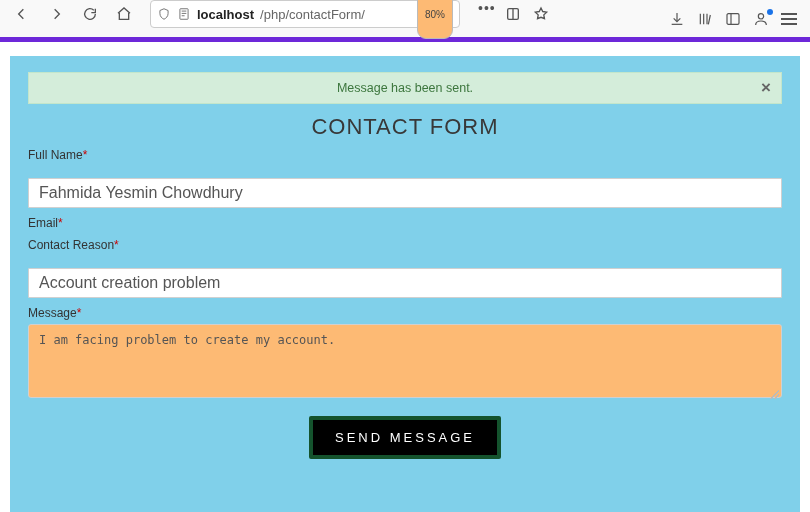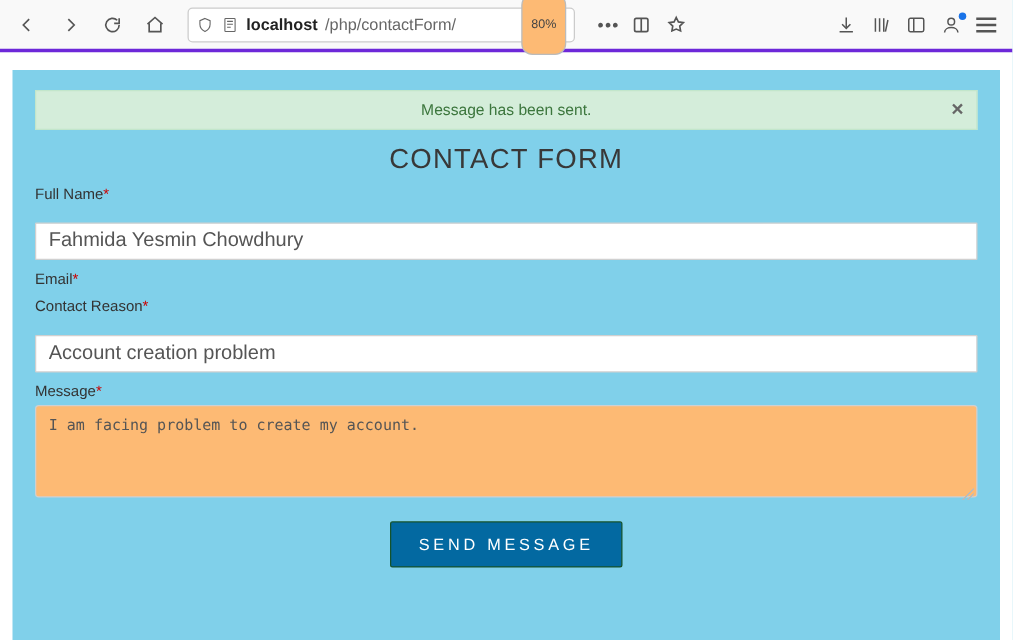--- a/index.html
+++ b/index.html
@@ -1,18 +1,18 @@
 <!DOCTYPE html>
 <html><head>
 <meta charset="utf-8">
 <style>
   * { box-sizing: border-box; margin: 0; padding: 0; }
   html, body { width: 810px; height: 512px; font-family: Arial, Helvetica, sans-serif; overflow: hidden; background:#fff; }
   
-  .chrome { width:100%; height:42px; border-bottom:3px solid #6d28d9; display:flex; align-items:center; padding:0 8px; gap:6px; background:#f9f9f9; }
+  .chrome { width:100%; height:42px; border-bottom:5px solid #6d28d9; display:flex; padding:0 8px; gap:6px; background:#f9f9f9; }
   .nav-btn { width:28px; height:28px; display:flex; align-items:center; justify-content:center; border-radius:4px; color:#555; cursor:pointer; }
   .nav-btn svg { width:16px; height:16px; stroke:#555; stroke-width:2; fill:none; }
   .urlbar { flex:0 0 310px; height:28px; border:1px solid #ccc; border-radius:4px; background:#fff; display:flex; align-items:center; padding:0 6px; gap:6px; margin-left:6px; font-size:13px; color:#666; }
   .urlbar svg { width:14px; height:14px; stroke:#666; stroke-width:1.5; fill:none; }
   .urlbar .host { color:#222; font-weight:bold; }
   .zoom-pill { font-size:10px; color:#444; border:1px solid #bbb; border-radius:9px; padding:18px 7px; background:#fdba74; }
   .spacer-sm { width:6px; }
   .dots { font-size:14px; color:#555; letter-spacing:1px; }
   .right-icons { margin-left:auto; display:flex; align-items:center; gap:10px; padding-right:4px; }
   .right-icons .ic { width:18px; height:18px; display:flex; align-items:center; justify-content:center; color:#555; position:relative; }
@@ -27,21 +27,21 @@
   .alert .close { position:absolute; right:10px; top:5px; color:#666; font-size:17px; font-weight:bold; cursor:pointer; }
   .title { text-align:center; font-size:22px; color:#383838; letter-spacing:1px; margin:10px 0 8px; font-weight:500; }
   .field-label { font-size:12px; color:#333; margin-top:8px; margin-bottom:4px; }
   .req { color:#c00; }
   .input { width:100%; height:30px; border:1px solid #d0d0d0; border-radius:1px; background:#fff; padding:0 10px; font-size:16px; color:#555;margin-top:12px; }
   .textarea { width:100%; height:74px; border:1px solid #d0d0d0; border-radius:3px; background:#fdba74; padding:8px 10px; font-size:12px; color:#555; resize:none; position:relative; }
   .ta-wrap { position:relative; }
   .ta-wrap::after { content:""; position:absolute; right:3px; bottom:3px; width:10px; height:10px; background:
       linear-gradient(135deg, transparent 0 50%, #bbb 50% 60%, transparent 60% 70%, #bbb 70% 80%, transparent 80% 100%); }
   .btn-row { text-align:center; margin-top:14px; }
-  .send-btn { display:inline-block; background:#0369a1; color:#fff; font-size:13px; letter-spacing:3px; padding:10px 22px; border:1px solid #14532d; border-radius:2px; cursor:pointer; }
+  .send-btn { display:inline-block; background:#000000; color:#fff; font-size:13px; letter-spacing:3px; padding:10px 22px; border:4px solid #14532d; border-radius:2px; cursor:pointer; }
 </style>
 </head>
 <body>
 
 <div class="chrome">
   <div class="nav-btn">
     <svg viewBox="0 0 24 24">
         <path d="M14 5l-7 7 7 7"></path>
       </svg>
   </div>

